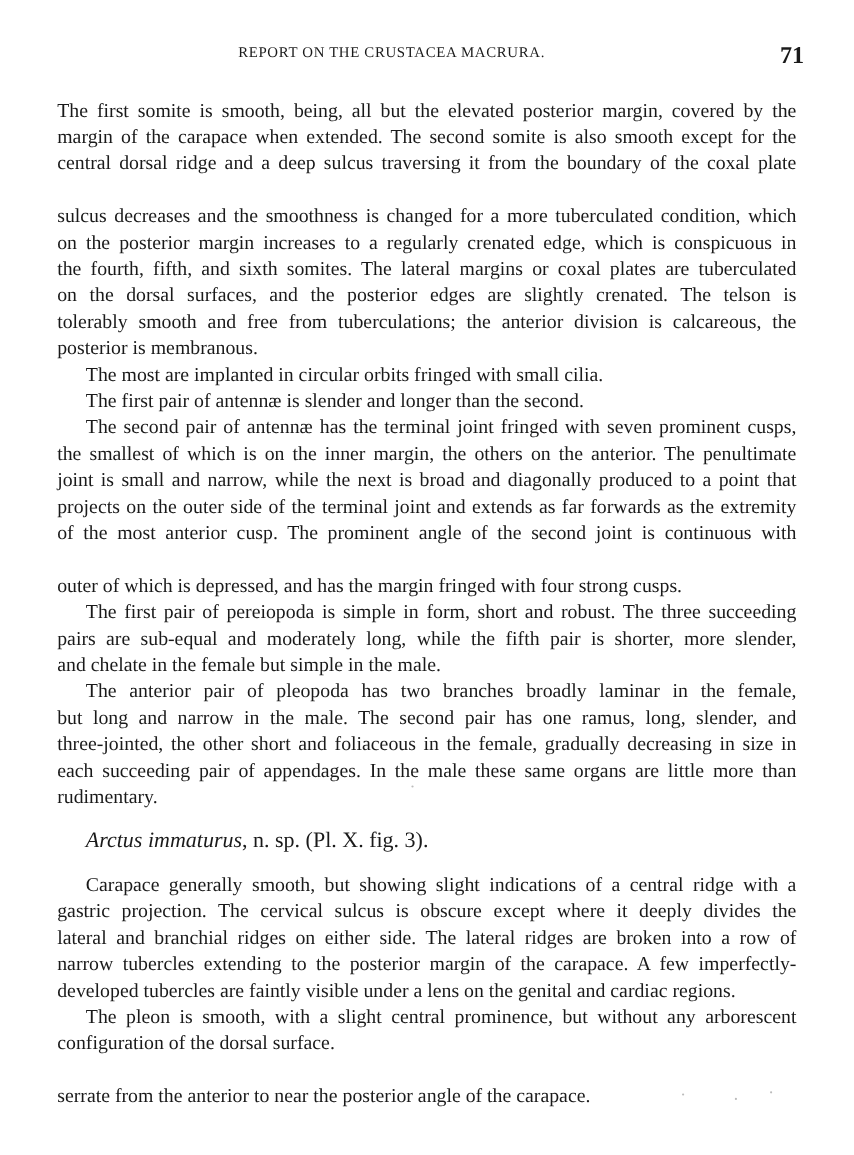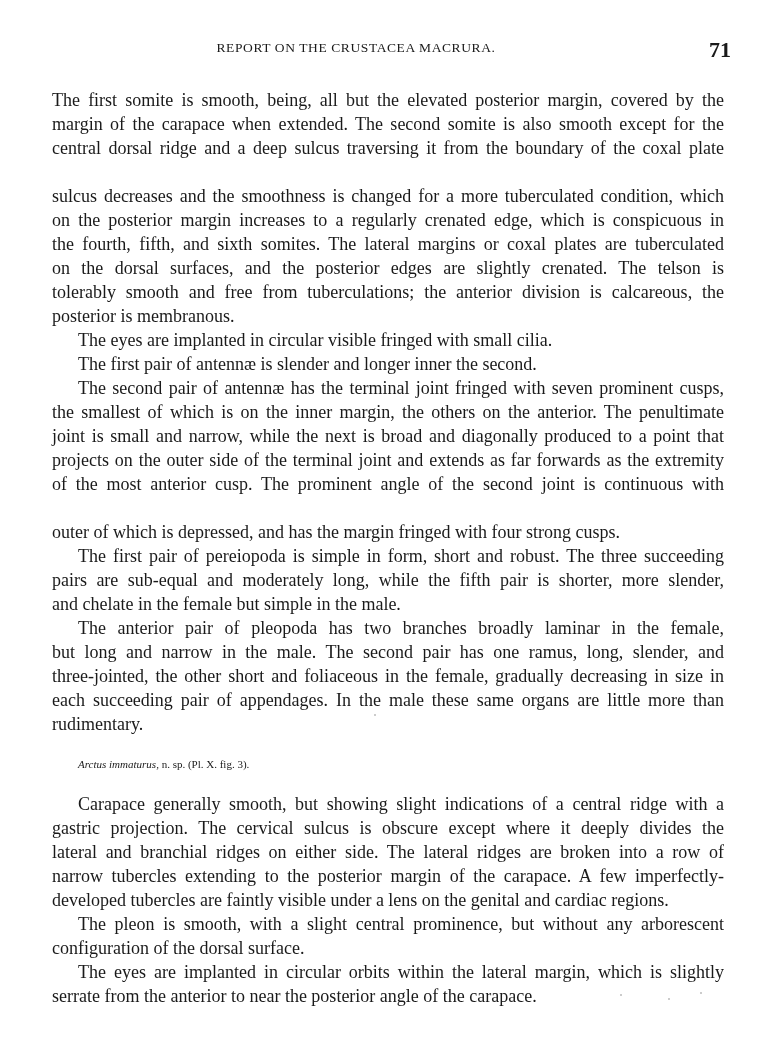--- a/index.html
+++ b/index.html
@@ -20,21 +20,21 @@
     position: absolute; right: 45px; top: -3px; font-size: 22px; font-weight: bold;
   }
   .line {
     position: absolute; left: 52px; width: 672px; height: 24px;
     font-size: 18px; line-height: 24px; white-space: nowrap;
     text-align: justify; text-align-last: justify;
   }
   .line.last { text-align-last: left; }
   .line.indent { left: 78px; width: 646px; }
   .heading {
-    position: absolute; left: 78px; top: 752px; font-size: 11px; line-height: 24px;
+    position: absolute; left: 78px; top: 752px; font-size: 20px; line-height: 24px;
   }
   .heading .sp { font-style: italic; }
   .speck { position: absolute; width: 2px; height: 2px; background: #bbb; border-radius: 1px; }
 </style>
 </head>
 <body>
 
 <div class="page">
 
   <div class="running-head">
@@ -45,23 +45,23 @@
   <div class="line" style="top:88px">The first somite is smooth, being, all but the elevated posterior margin, covered by the</div>
   <div class="line" style="top:112px">margin of the carapace when extended. The second somite is also smooth except for the</div>
   <div class="line" style="top:136px">central dorsal ridge and a deep sulcus traversing it from the boundary of the coxal plate</div>
   <div class="line" style="top:184px">sulcus decreases and the smoothness is changed for a more tuberculated condition, which</div>
   <div class="line" style="top:208px">on the posterior margin increases to a regularly crenated edge, which is conspicuous in</div>
   <div class="line" style="top:232px">the fourth, fifth, and sixth somites. The lateral margins or coxal plates are tuberculated</div>
   <div class="line" style="top:256px">on the dorsal surfaces, and the posterior edges are slightly crenated. The telson is</div>
   <div class="line" style="top:280px">tolerably smooth and free from tuberculations; the anterior division is calcareous, the</div>
   <div class="line last" style="top:304px">posterior is membranous.</div>
 
-  <div class="line indent last" style="top:328px">The eyes are implanted in circular visible fringed with small cilia.</div>
+  <div class="line indent last" style="top:328px">The most are implanted in circular orbits fringed with small cilia.</div>
 
-  <div class="line indent last" style="top:352px">The first pair of antennæ is slender and longer inner the second.</div>
+  <div class="line indent last" style="top:352px">The first pair of antennæ is slender and longer than the second.</div>
 
   <div class="line indent" style="top:376px">The second pair of antennæ has the terminal joint fringed with seven prominent cusps,</div>
   <div class="line" style="top:400px">the smallest of which is on the inner margin, the others on the anterior. The penultimate</div>
   <div class="line" style="top:424px">joint is small and narrow, while the next is broad and diagonally produced to a point that</div>
   <div class="line" style="top:448px">projects on the outer side of the terminal joint and extends as far forwards as the extremity</div>
   <div class="line" style="top:472px">of the most anterior cusp. The prominent angle of the second joint is continuous with</div>
   <div class="line last" style="top:520px">outer of which is depressed, and has the margin fringed with four strong cusps.</div>
 
   <div class="line indent" style="top:544px">The first pair of pereiopoda is simple in form, short and robust. The three succeeding</div>
   <div class="line" style="top:568px">pairs are sub-equal and moderately long, while the fifth pair is shorter, more slender,</div>
@@ -79,20 +79,19 @@
 
   <div class="line indent" style="top:792px">Carapace generally smooth, but showing slight indications of a central ridge with a</div>
   <div class="line" style="top:816px">gastric projection. The cervical sulcus is obscure except where it deeply divides the</div>
   <div class="line" style="top:840px">lateral and branchial ridges on either side. The lateral ridges are broken into a row of</div>
   <div class="line" style="top:864px">narrow tubercles extending to the posterior margin of the carapace. A few imperfectly-</div>
   <div class="line last" style="top:888px">developed tubercles are faintly visible under a lens on the genital and cardiac regions.</div>
 
   <div class="line indent" style="top:912px">The pleon is smooth, with a slight central prominence, but without any arborescent</div>
   <div class="line last" style="top:936px">configuration of the dorsal surface.</div>
 
-  <div class="line indent" style="top:960px">The eyes are implanted in circular orbits within the lateral margin, which is slightly</div>
   <div class="line last" style="top:984px">serrate from the anterior to near the posterior angle of the carapace.</div>
 
   <div class="speck" style="left:374px; top:714px"></div>
   <div class="speck" style="left:620px; top:994px"></div>
   <div class="speck" style="left:668px; top:998px"></div>
   <div class="speck" style="left:700px; top:992px"></div>
 </div>
 
 </body></html>

